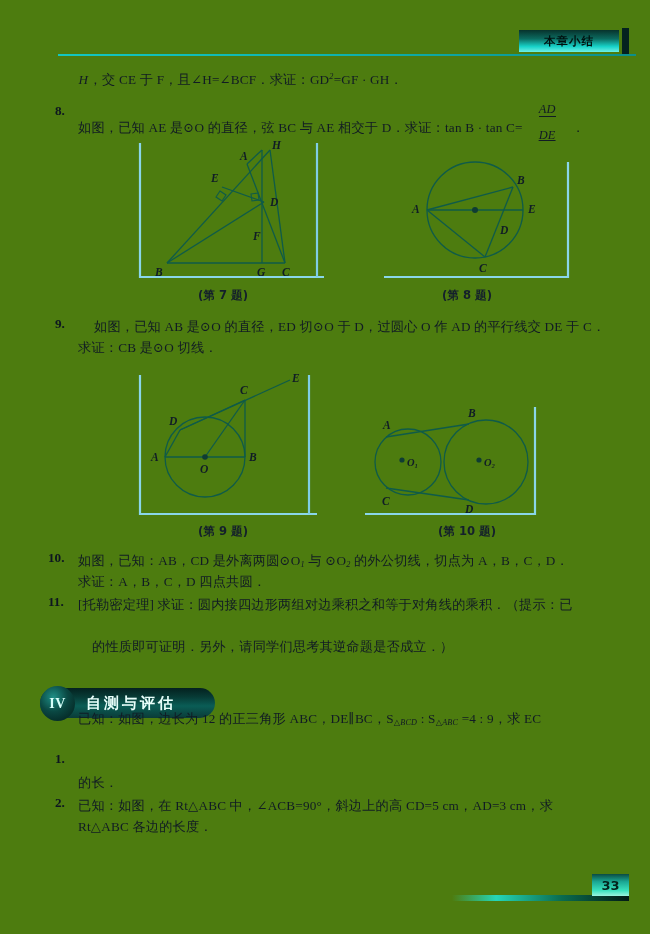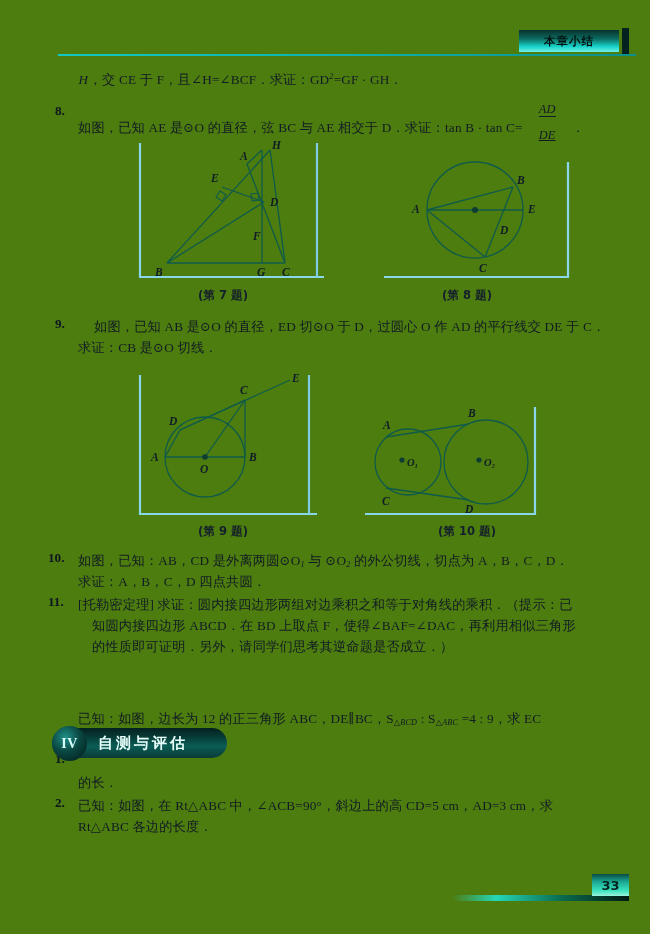--- a/index.html
+++ b/index.html
@@ -106,26 +106,25 @@
     font-size: 11.6px;
     font-family: "DejaVu Sans", sans-serif;
     color: #14202b;
     font-weight: bold;
     white-space: nowrap;
   }
 
   
   .section-head {
     position: absolute;
-    left: 52px;
+    left: 40px;
     top: 686px;
     height: 34px;
     display: flex;
     align-items: center;
-    margin-top: 40px;
   }
   .sec-pill {
     position: relative;
     height: 30px;
     width: 175px;
     border-radius: 15px;
     background: linear-gradient(180deg, #04211f 0%, #073b36 30%, #0a5d56 60%, #0b3b37 100%);
     display: flex;
     align-items: center;
     padding-left: 46px;
@@ -320,21 +319,20 @@
   <div class="figcap" style="left:438px; top:524px;">(第 10 题)</div>
 
   <div class="num" style="left:48px; top:550px;">10.</div>
   <div class="txt" style="left:78px; top:550px; width:560px;">
     <span>如图，已知：AB，CD 是外离两圆⊙O</span><sub class="sm">1</sub><span> 与 ⊙O</span><sub class="sm">2</sub><span> 的外公切线，切点为 A，B，C，D．</span>
   </div>
   <div class="txt" style="left:78px; top:571px; width:560px;">求证：A，B，C，D 四点共圆．</div>
 
   <div class="num" style="left:48px; top:594px;">11.</div>
   <div class="txt" style="left:78px; top:594px; width:562px;">[托勒密定理] 求证：圆内接四边形两组对边乘积之和等于对角线的乘积．（提示：已</div>
-  <div class="txt" style="left:92px; top:615px; width:548px;">知圆内接四边形 ABCD．在 BD 上取点 F，使得∠BAF=∠DAC，再利用相似三角形</div>
   <div class="txt" style="left:92px; top:636px; width:548px;">的性质即可证明．另外，请同学们思考其逆命题是否成立．）</div>
 
   <div class="section-head">
     <div class="sec-pill">
       <div class="sec-circle">
         <span>IV</span>
       </div>
       <div class="sec-label">自测与评估</div>
     </div>
   </div>

